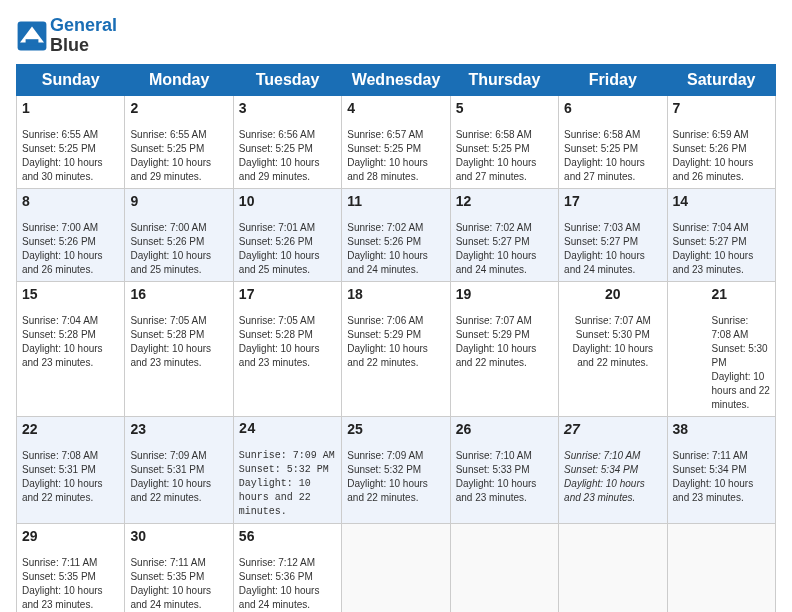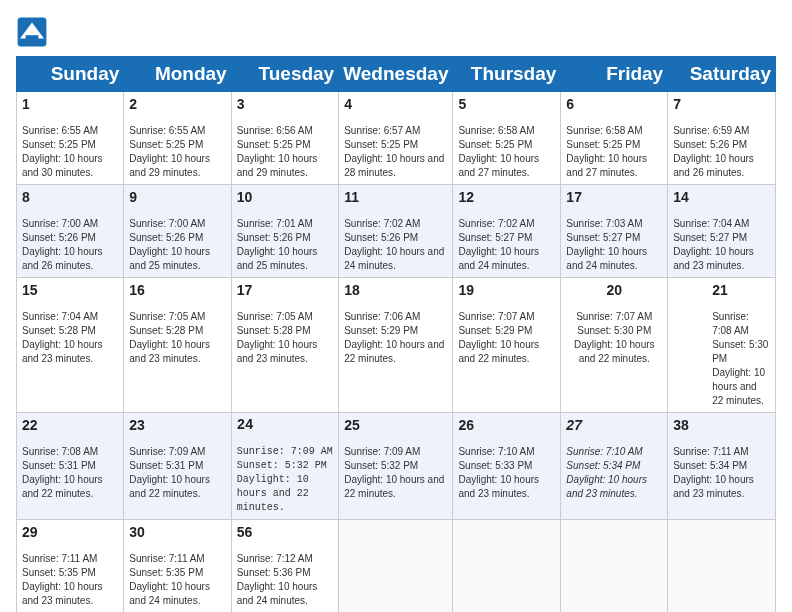--- a/index.html
+++ b/index.html
@@ -48,22 +48,22 @@
     }
     .calendar {
       width: 100%;
       border-collapse: collapse;
       font-size: 11px;
     }
     .calendar th {
       background: #1a6eb5;
       color: #fff;
       padding: 6px 4px;
-      text-align: right;
-      font-size: 19px;
+      text-align: center;
+      font-size: 16px;
       font-weight: bold;
       border: 1px solid #1a6eb5;
     }
     .calendar td {
       border: 1px solid #ccc;
       padding: 4px 5px;
       vertical-align: top;
       width: calc(100% / 7);
       height: 80px;
       background: #fff;
@@ -94,20 +94,23 @@
 </head>
 <body>
 
 <div class="header">
   <div class="logo">
     <svg class="logo-icon" viewBox="0 0 40 40">
       <rect x="2" y="2" width="36" height="36" rx="4" fill="#1a6eb5"></rect>
       <polygon points="20,8 35,28 5,28" fill="white"></polygon>
       <rect x="12" y="24" width="16" height="8" fill="#1a6eb5"></rect>
     </svg>
+    <div class="logo-text">
+      <span>General</span><br><span style="color:#333">Blue</span>
+    </div>
   </div>
   <div class="title-block">
     <div class="month-title"></div>
     <div class="location"></div>
   </div>
 </div>
 
 <table class="calendar">
   <thead>
     <tr>

